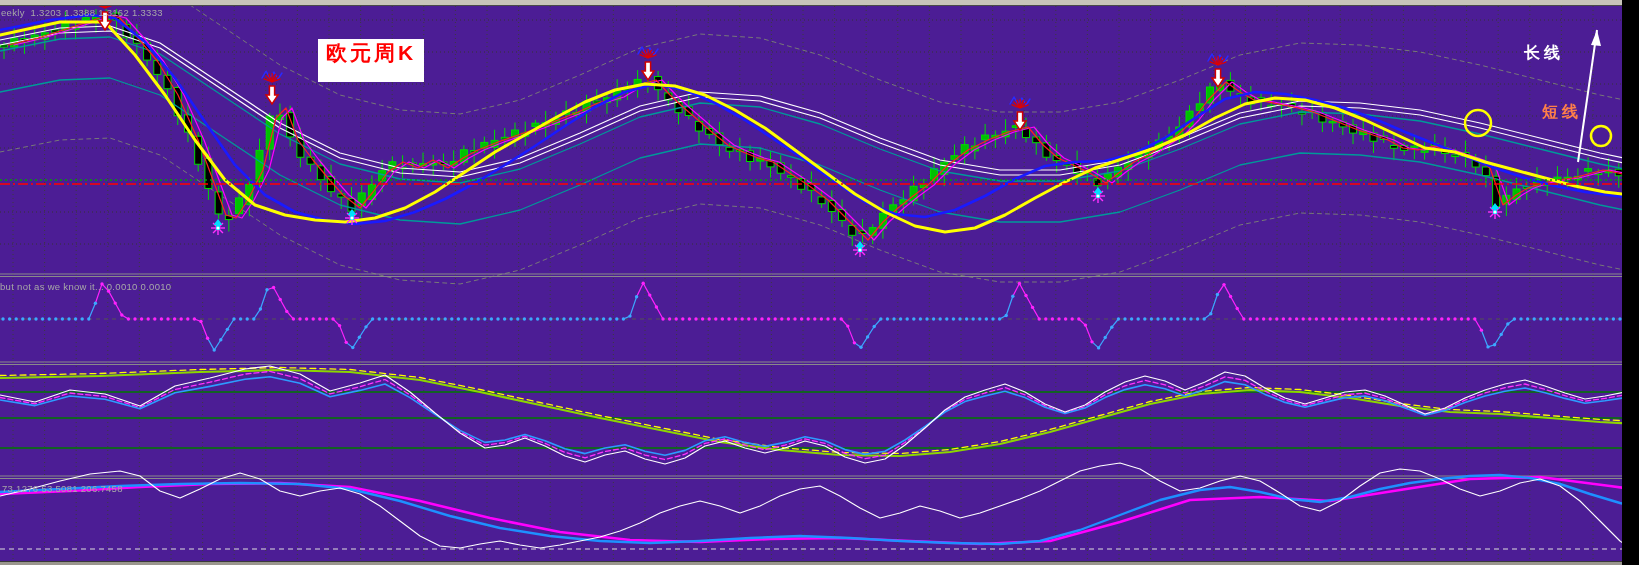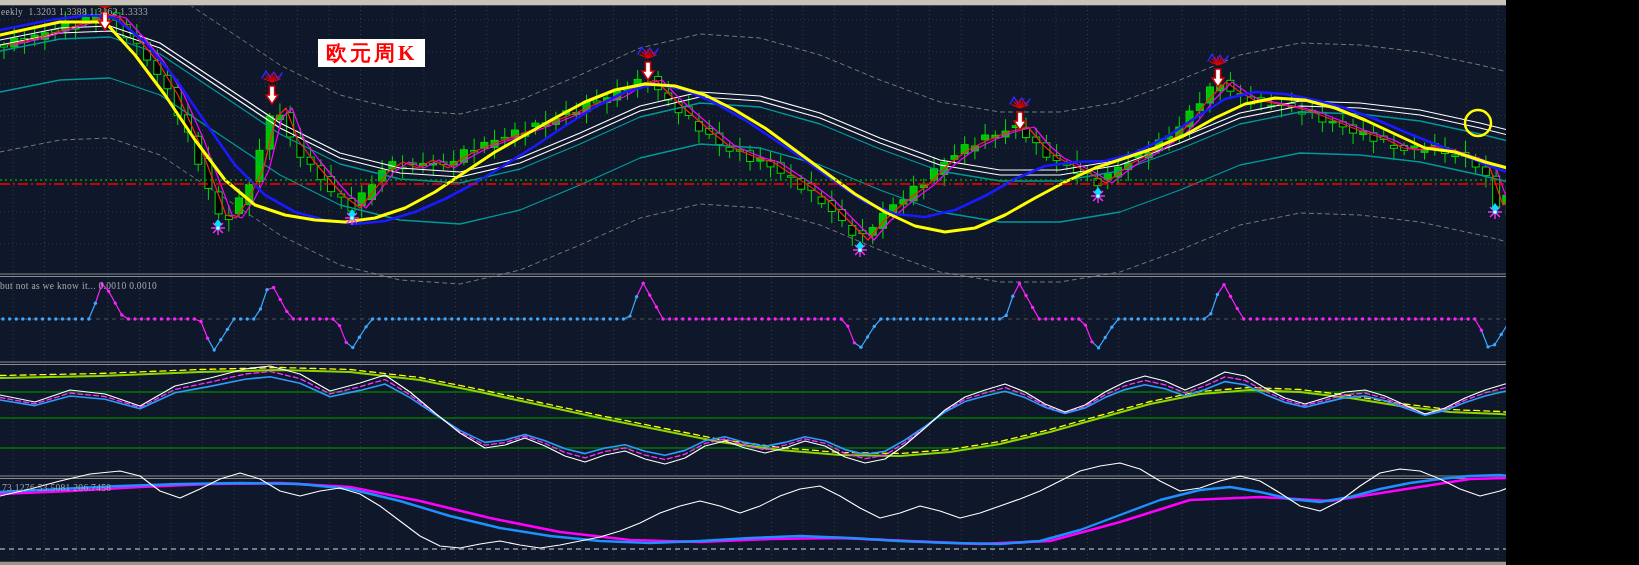--- a/index.html
+++ b/index.html
@@ -1,26 +1,26 @@
 <!DOCTYPE html>
 <html><head>
 <meta charset="utf-8">
 <style>
   html,body{margin:0;padding:0;background:#000;}
-  .screen{position:relative;width:1506px;height:565px;background:#0f172a;overflow:hidden;
-          font-family:Liberation Serif, serif;}
+  .screen{position:relative;width:1622px;height:565px;background:#4c1d95;overflow:hidden;
+          font-family:Liberation Sans, sans-serif;}
   .topbar{position:absolute;left:0;top:0;width:1639px;height:6px;background:#c8c4ba;
           border-bottom:1px solid #4a4a4a;box-sizing:border-box;}
   .botbar{position:absolute;left:0;bottom:0;width:1639px;height:4px;background:#9a968e;
           border-top:1px solid #3a3a3a;box-sizing:border-box;}
   .rightborder{position:absolute;left:1632px;top:6px;width:2px;height:555px;background:#7a7a7a;}
   svg{position:absolute;left:0;top:0;}
   .lbl{position:absolute;font-size:9.5px;color:#a8a8a8;white-space:pre;letter-spacing:0.3px;}
   .sym{position:absolute;left:318px;top:39px;background:#ffffff;color:#ff0000;
-       font-weight:bold;font-size:21px;letter-spacing:3px;padding:1px 8px 1px 8px;line-height:26px;}
+       font-weight:bold;font-size:21px;letter-spacing:3px;padding:1px 8px 16px 8px;line-height:26px;}
   .zh{position:absolute;font-weight:bold;font-size:16px;letter-spacing:4px;white-space:pre;margin-top:11px;}
   .long{left:1524px;top:32px;color:#ffffff;}
   .short{left:1542px;top:91px;color:#ff8048;}
 </style>
 </head>
 <body>
 
 <div class="screen">
   <svg id="cv" width="1639" height="565" viewBox="0 0 1639 565">
       <g>

